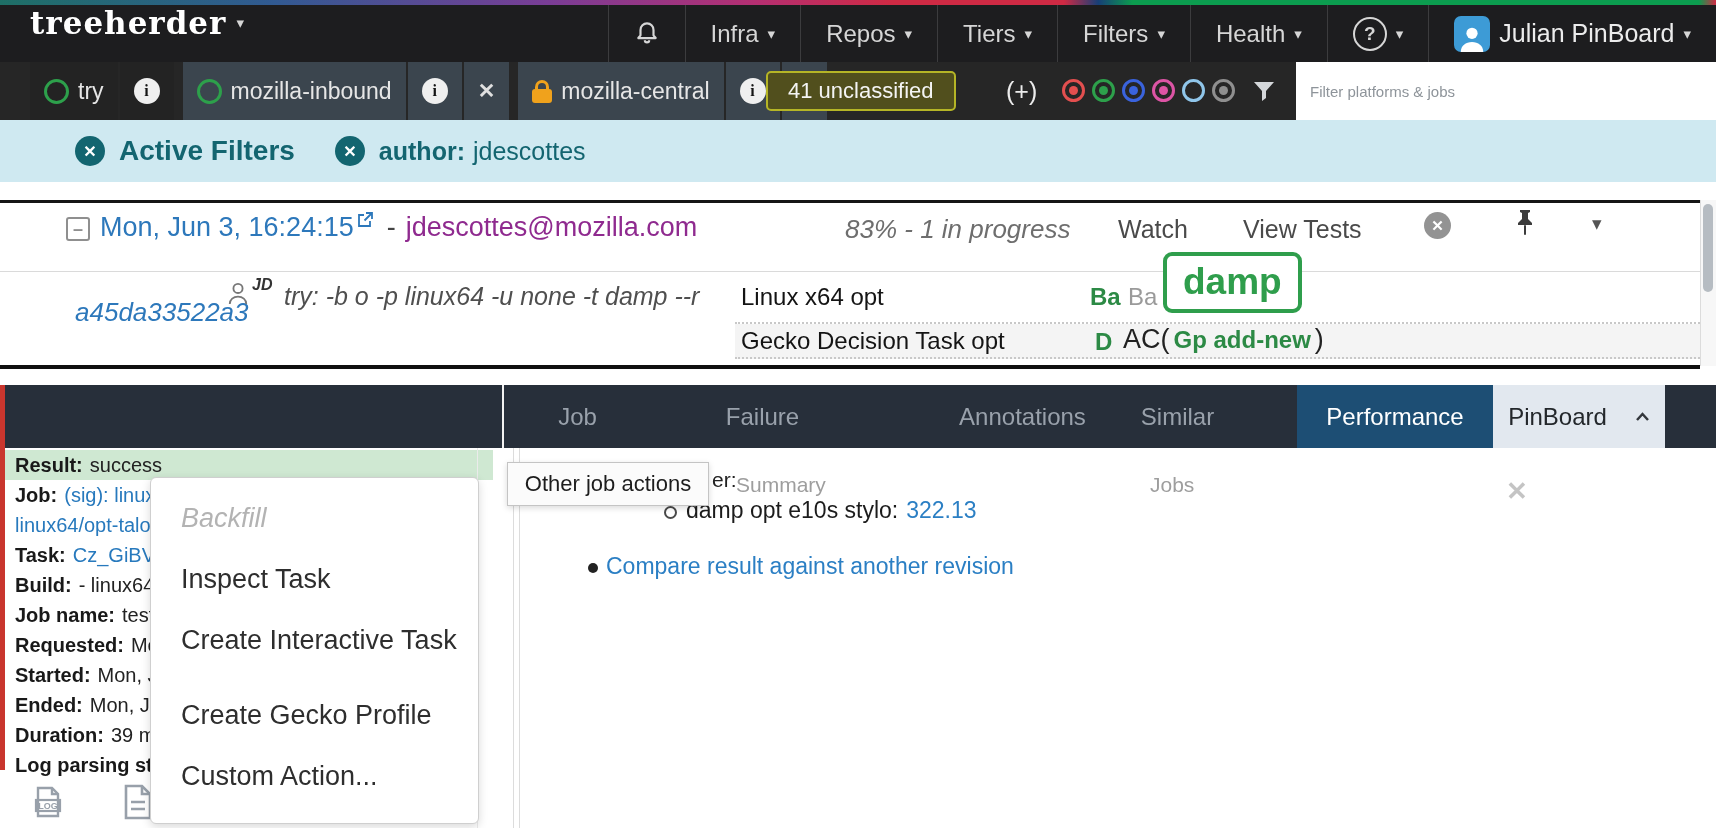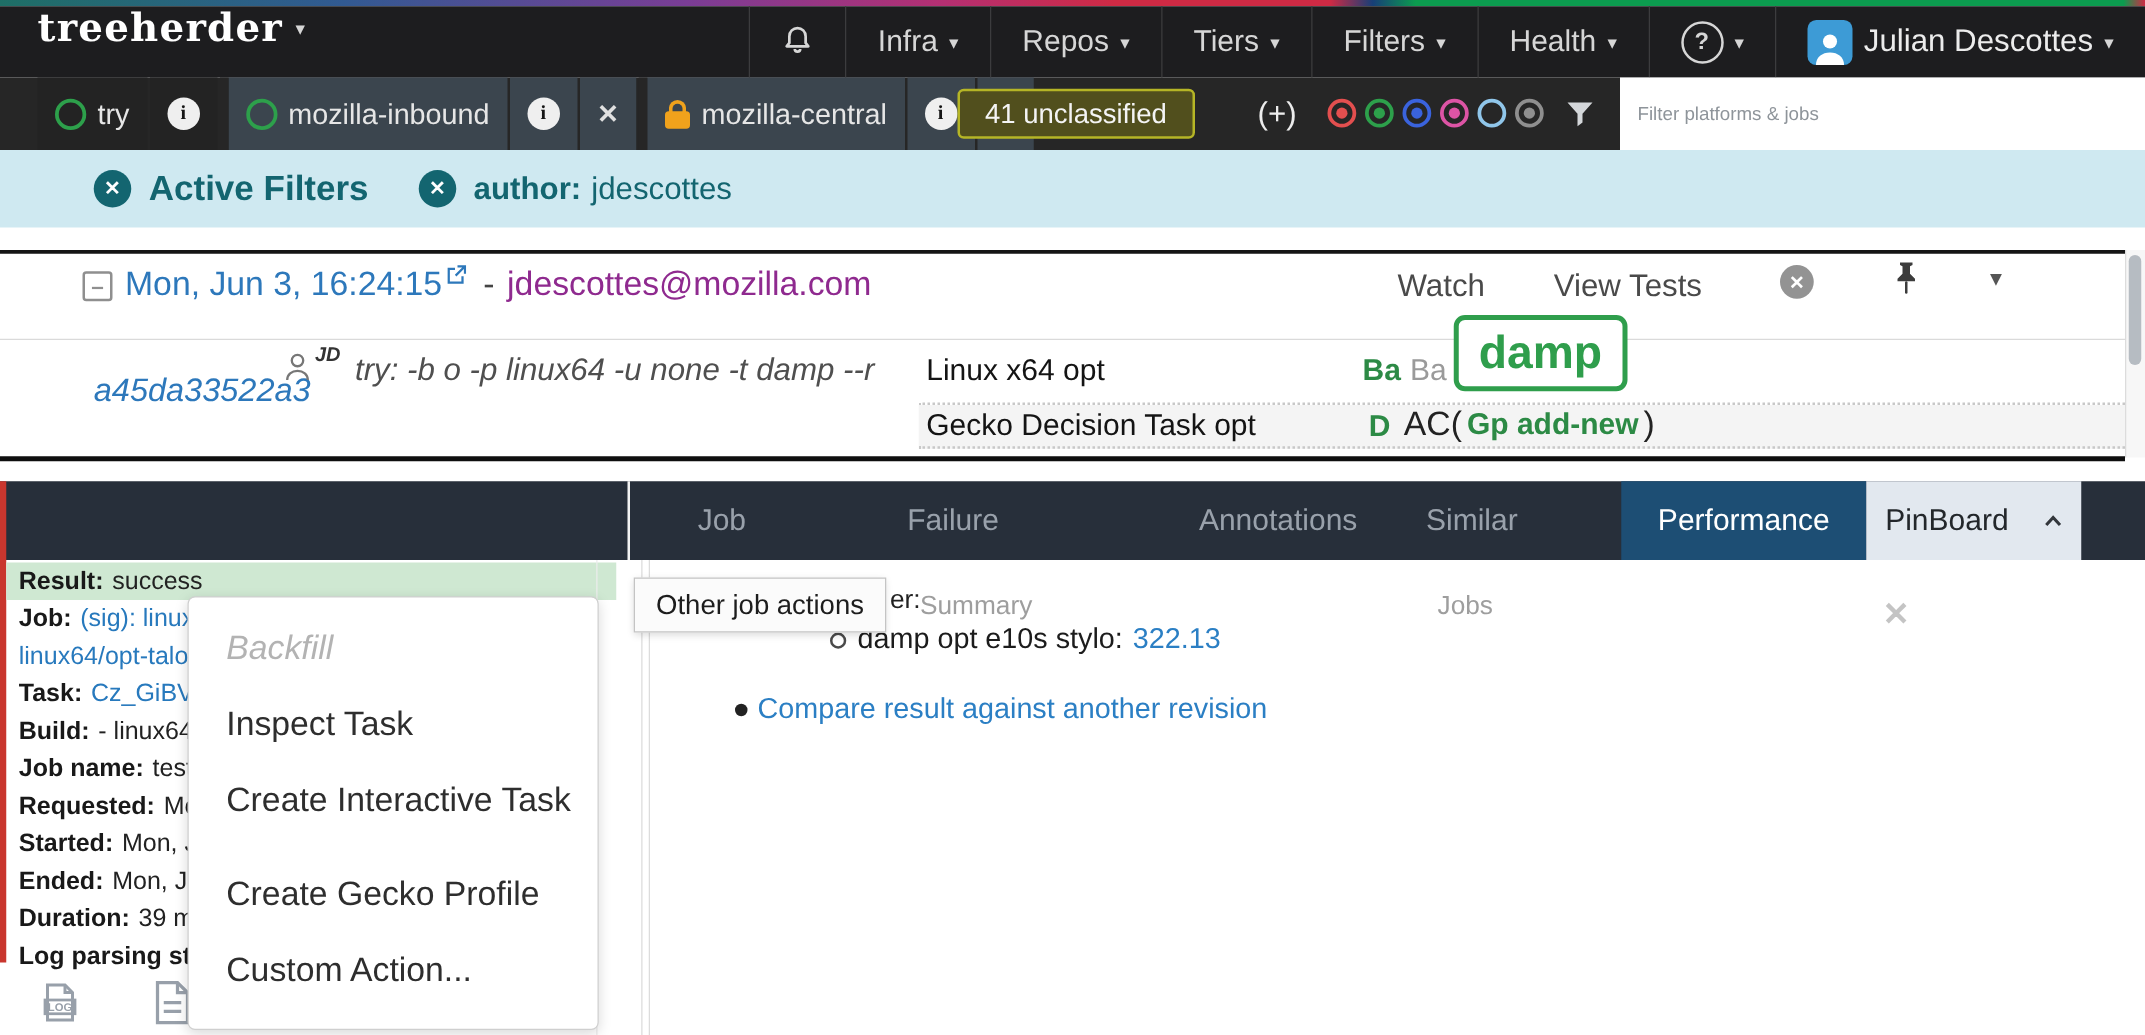--- a/index.html
+++ b/index.html
@@ -199,21 +199,21 @@
         <span class="help-circle">?</span>
         <span class="cdown">▾</span>
       </div>
       <div class="nav-item">
         <span class="avatar">
           <svg width="30" height="30" viewBox="0 0 24 24" fill="#fff">
               <circle cx="12" cy="9" r="4.5"></circle>
               <path d="M3 24c0-5 4-8 9-8s9 3 9 8z"></path>
             </svg>
         </span>
-        <span id="user-name">Julian Descottes</span>
+        <span id="user-name">Julian PinBoard</span>
         <span class="cdown">▾</span>
       </div>
     </div>
   </div>
 
   <div id="repobar" class="abs">
     <div style="width:30px"></div>
     <div class="rb-chunk rb-dark">
       <span class="ring"></span>
       <span>try</span>
@@ -289,20 +289,21 @@
     <span id="push-date">Mon, Jun 3, 16:24:15</span>
     <span id="ext-link">
       <svg width="16" height="16" viewBox="0 0 16 16" fill="none" stroke="#2d78bb" stroke-width="1.8">
           <path d="M7 3H2v11h11V9"></path>
           <path d="M9 1h6v6M15 1L7.5 8.5"></path>
         </svg>
     </span>
     <span id="push-dash">-</span>
     <span id="push-email">jdescottes@mozilla.com</span>
   </div>
+  <div id="push-progress" class="abs">83% - 1 in progress</div>
   <div id="watch-btn" class="abs">Watch</div>
   <div id="viewtests-btn" class="abs">View Tests</div>
   <div id="push-close" class="abs">✕</div>
   <div id="push-pin" class="abs">
     <svg width="22" height="30" viewBox="0 0 22 30" fill="#3c3c3c">
         <path d="M6 2h10v2l-2 1v6l4 4v2H4v-2l4-4V5L6 4z"></path>
         <rect x="10" y="17" width="2" height="10" rx="1"></rect>
       </svg>
   </div>
   <div id="push-caret" class="abs cdown">▾</div>

